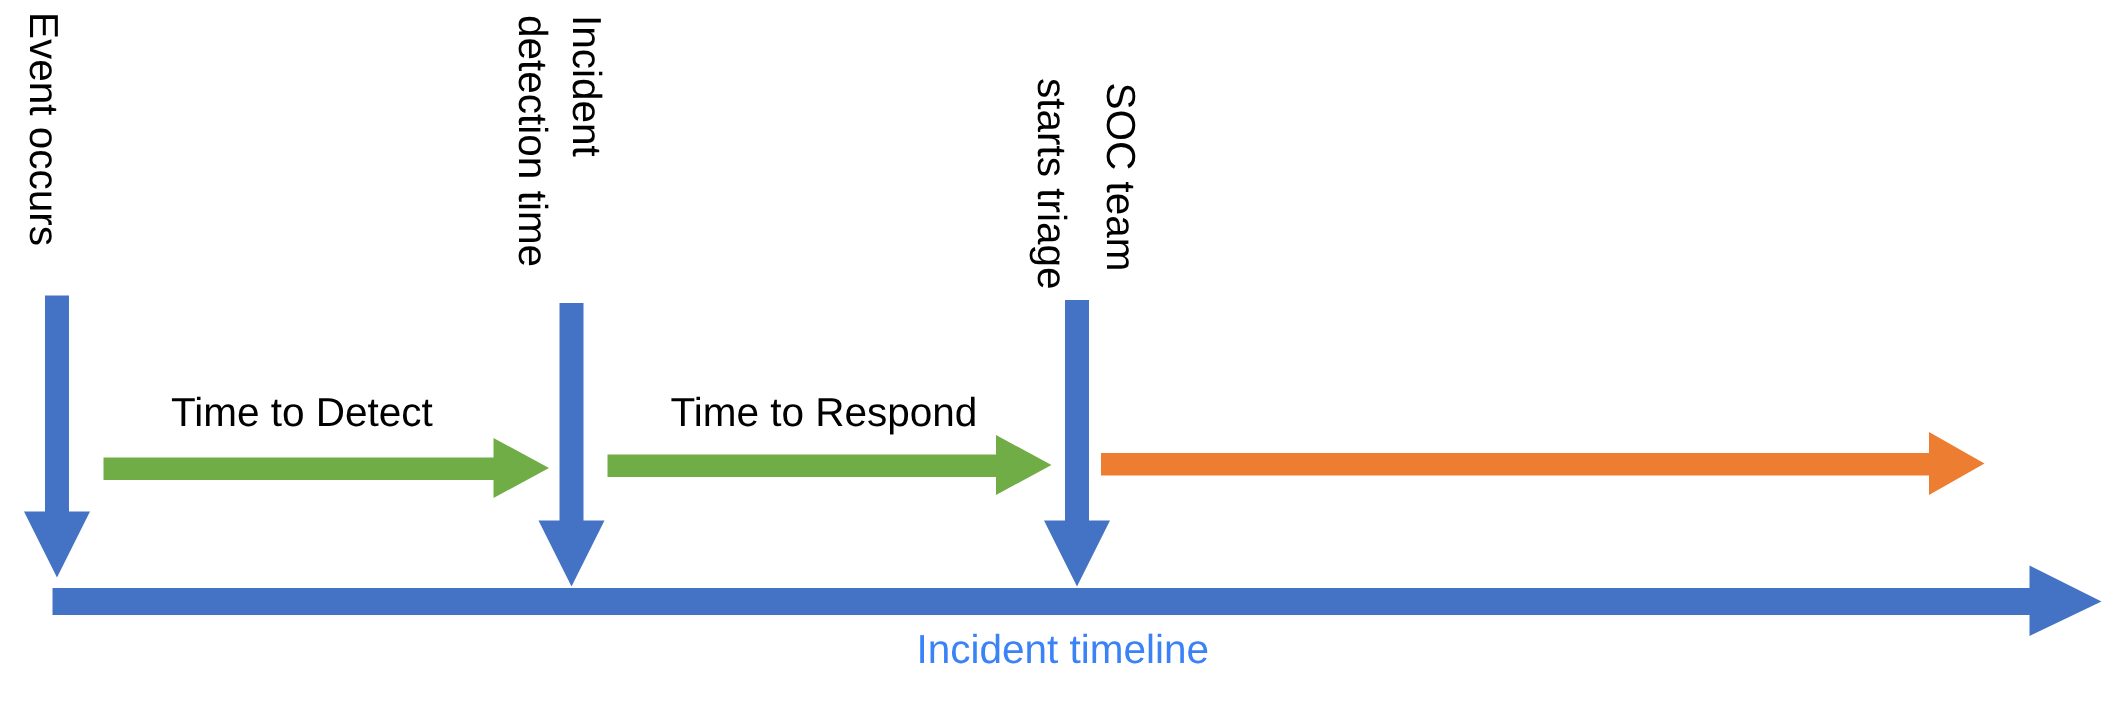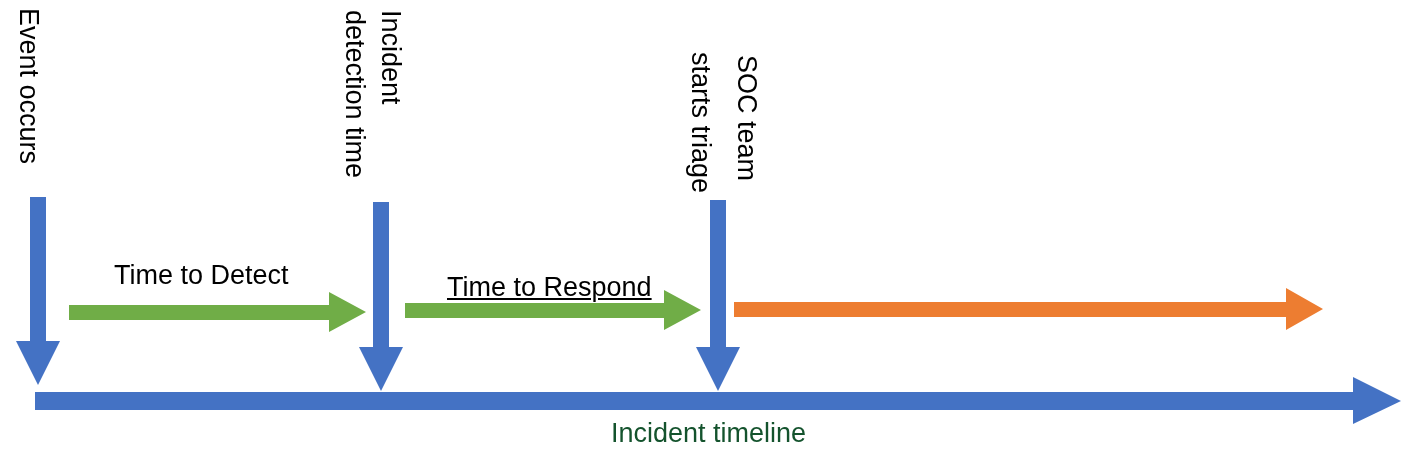--- a/index.html
+++ b/index.html
@@ -39,21 +39,21 @@
     white-space: nowrap;
     font-size: 27px;
     line-height: 1;
     color: #000000;
   }
   .tl-label {
     position: absolute;
     white-space: nowrap;
     font-size: 27px;
     line-height: 1;
-    color: #14532d;
+    color: #3b82f6;
     text-align: center;
   }
 </style>
 </head>
 <body>
 
 <div id="canvas">
 
   <svg class="layer" viewBox="0 0 1417 472" xmlns="http://www.w3.org/2000/svg">
 
@@ -89,18 +89,18 @@
   <div class="vlabel" style="left:42px; top:8px;">Event occurs</div>
 
   <div class="vlabel" style="left:404px; top:10px;">Incident</div>
   <div class="vlabel" style="left:368px; top:10px;">detection time</div>
 
   <div class="vlabel" style="left:760px; top:55px;">SOC team</div>
   <div class="vlabel" style="left:714px; top:52px;">starts triage</div>
 
   <div class="hlabel" style="left:114px; top:262px;">Time to Detect</div>
 
-  <div class="hlabel" style="left:447px; top:274px;text-decoration:underline;">Time to Respond</div>
+  <div class="hlabel" style="left:447px; top:262px;">Time to Respond</div>
 
 
   <div class="tl-label" style="left:0px; top:420px; width:1417px;">Incident timeline</div>
 
 </div>
 
 </body></html>

